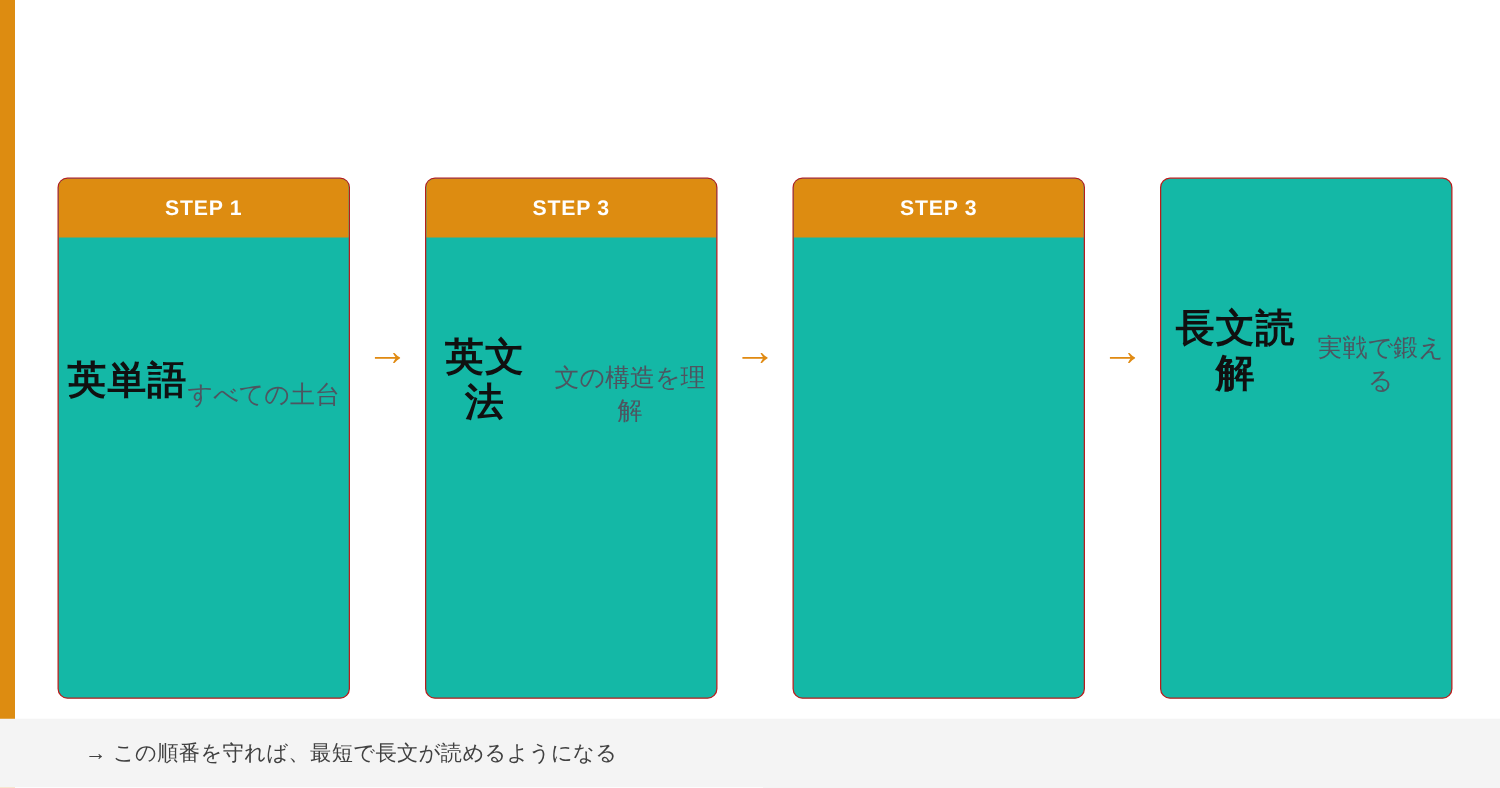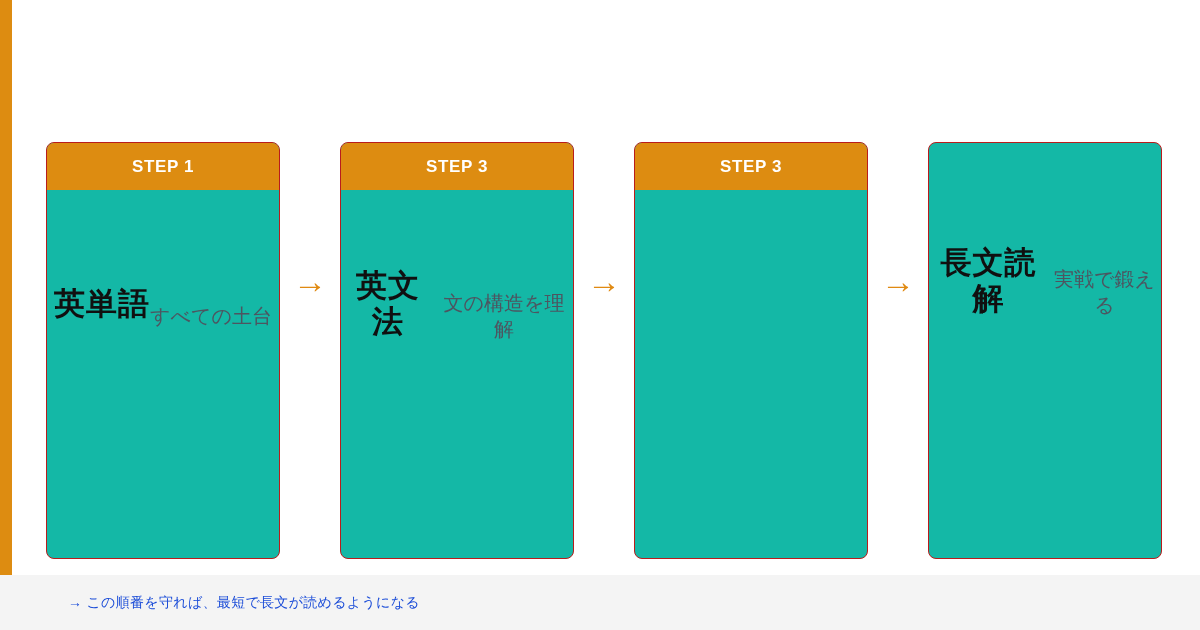--- a/index.html
+++ b/index.html
@@ -147,22 +147,22 @@
   }
   .footer-inner {
     position: absolute;
     left: 68px;
     top: 0;
     height: 55px;
     display: flex;
     align-items: center;
   }
   .footer-text {
-    font-size: 14px;
-    color: #1d4ed8;
+    font-size: 17px;
+    color: #404040;
     letter-spacing: 0.3px;
     white-space: nowrap;
   }
 </style>
 </head>
 <body>
 
 <div class="page">
 
   <div class="accent-rail"></div>

